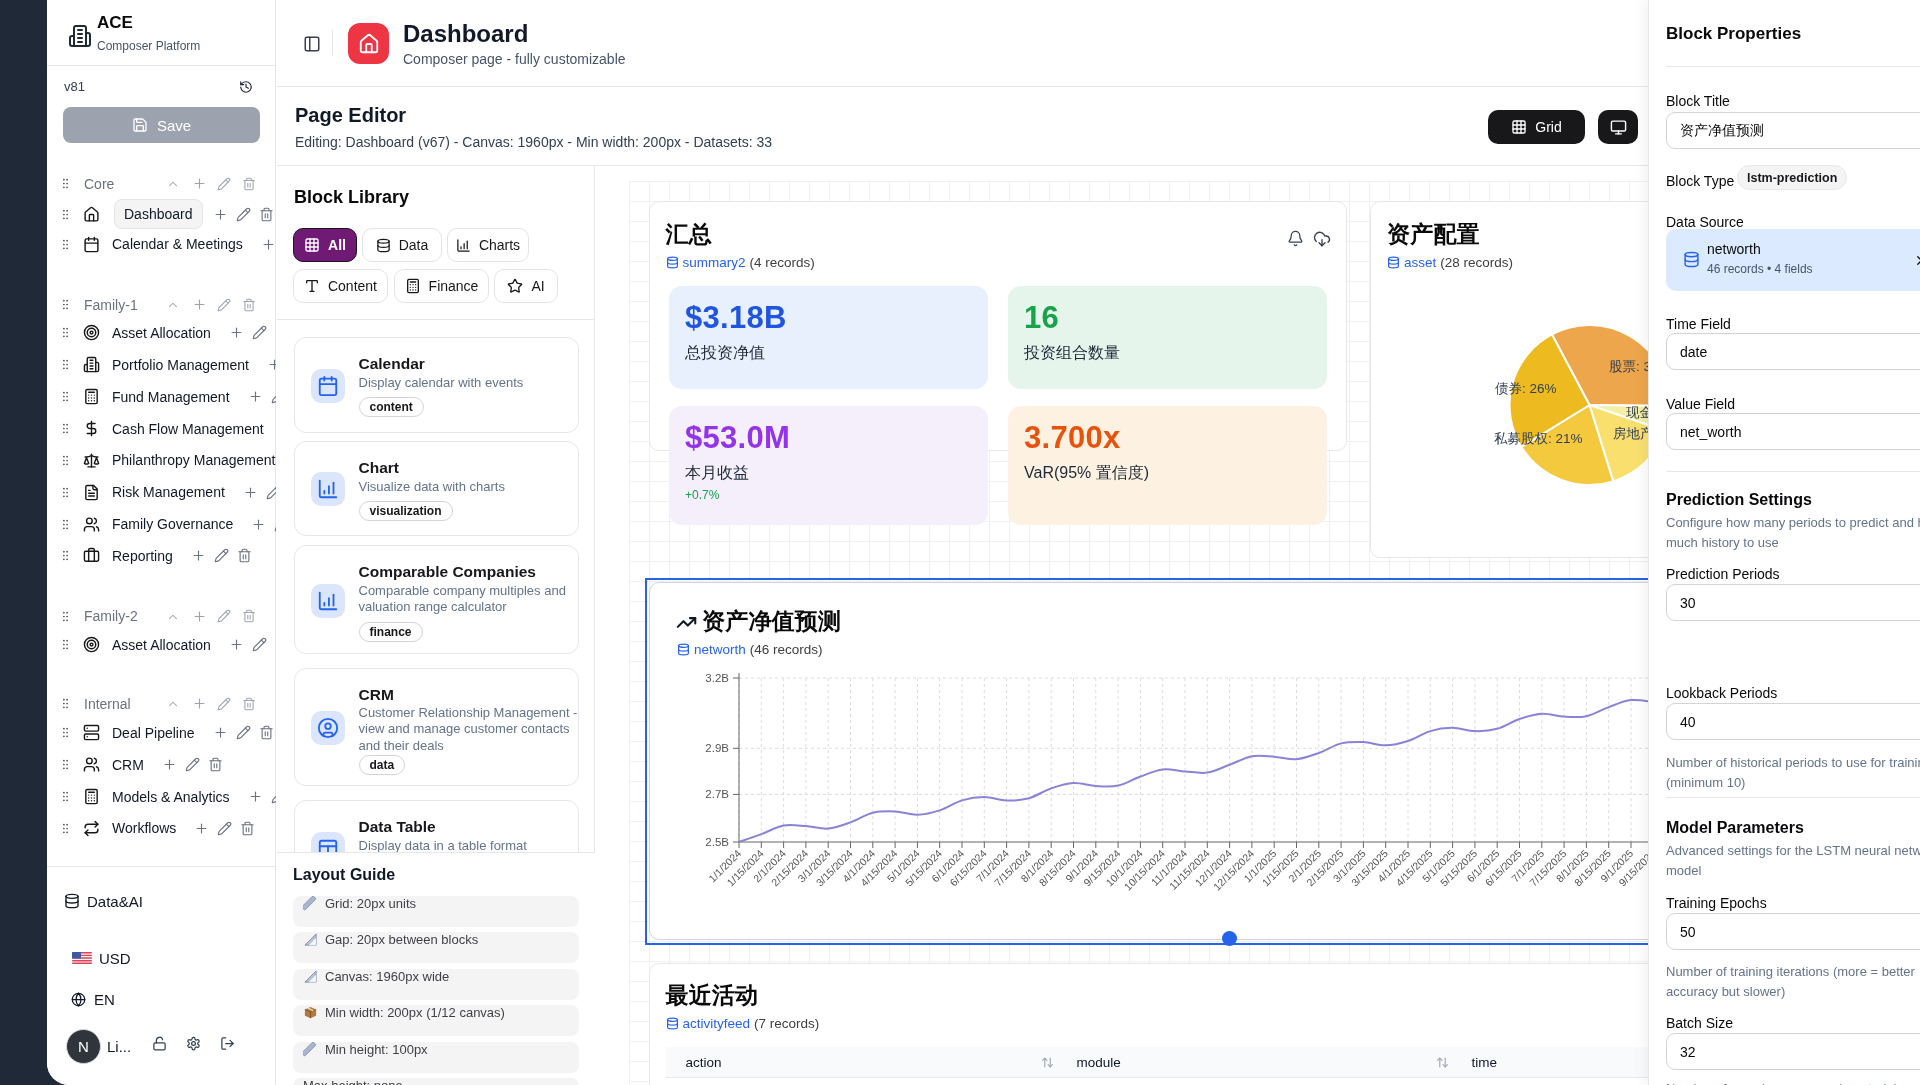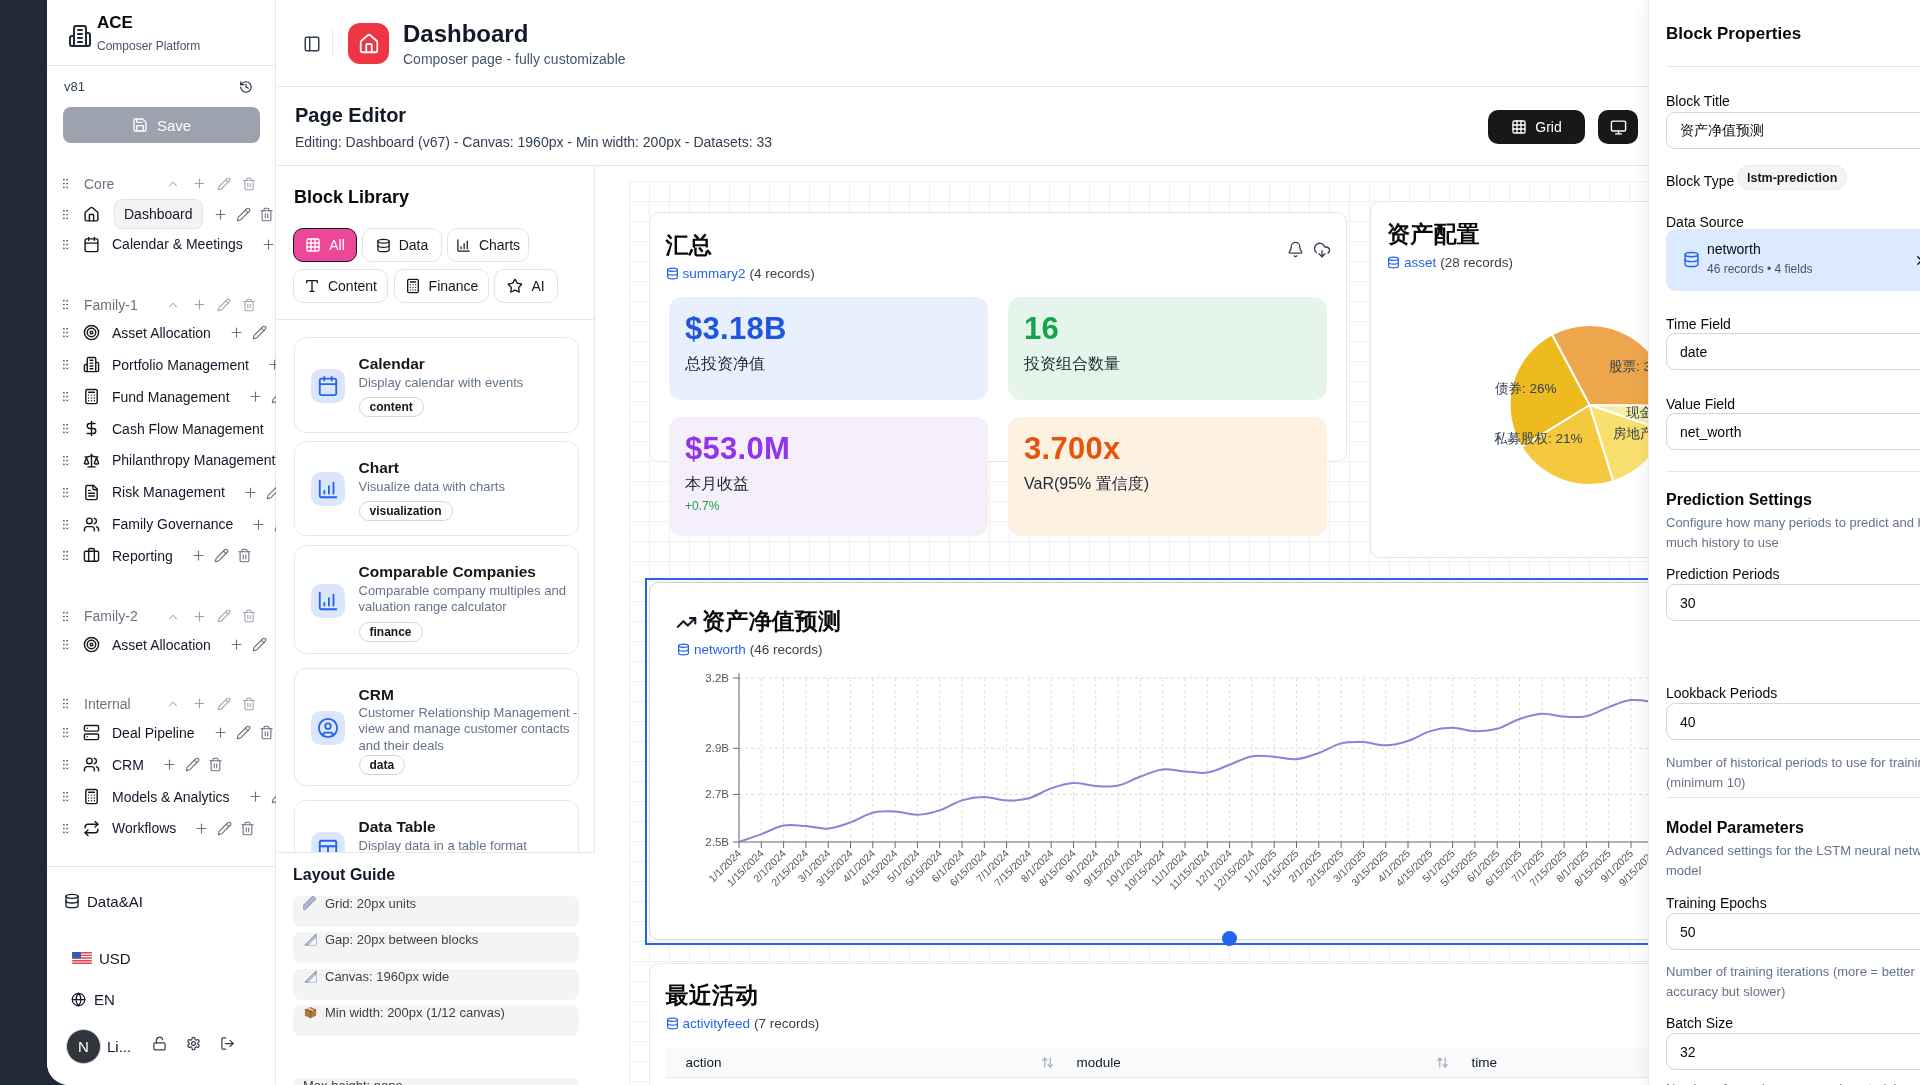--- a/index.html
+++ b/index.html
@@ -15,21 +15,21 @@
 .navrow .grip { color:#52525b; margin:0 6px 0 4px; }
 .navrow .nicon { color:#18181b; margin-right:12px; }
 .sechdr { color:#6b7280; font-size:14px; }
 
 #topbar { position:absolute; left:230px; top:0; width:1690px; height:87px; background:#fff; border-bottom:1px solid #e5e7eb; }
 #toolbar { position:absolute; left:230px; top:87px; width:1690px; height:79px; background:#fff; border-bottom:1px solid #e5e7eb; }
 .blackbtn { position:absolute; background:#18181b; color:#fff; border-radius:10px; display:flex; align-items:center; justify-content:center; gap:8px; font-size:14px; font-weight:500; }
 
 #library { position:absolute; left:230px; top:166px; width:318px; height:919px; background:#fff; border-right:1px solid #e5e7eb; }
 .pill { position:absolute; height:34px; border:1px solid #e4e4e7; border-radius:10px; background:#fff; display:flex; align-items:center; justify-content:center; gap:8px; font-size:14px; color:#18181b; }
-.pill.dark { background:#ec4899; color:#fff; border-color:#18181b; }
+.pill.dark { background:#701a75; color:#fff; border-color:#18181b;font-weight:bold; }
 .bcard { position:absolute; left:16.5px; width:285px; background:#fff; border:1px solid #e5e7eb; border-radius:12px; }
 .bcard .icsq { position:absolute; left:16px; width:34px; height:34px; border-radius:10px; background:#dbe5fb; color:#2563eb; display:flex; align-items:center; justify-content:center; }
 .bcard h3 { position:absolute; left:64px; font-size:15.5px; font-weight:600; color:#18181b; }
 .bcard p { position:absolute; left:64px; font-size:13px; line-height:16.5px; color:#64748b; font-weight:400; white-space:nowrap; }
 .tagpill { position:absolute; left:64px; height:20px; padding:0 10px; border:1px solid #d4d4d8; border-radius:10px; font-size:12px; font-weight:700; color:#18181b; display:inline-flex; align-items:center; width:max-content; }
 #layoutguide { position:absolute; left:230px; top:852px; width:318px; height:233px; background:#fff; border-top:1px solid #e5e7eb; }
 .lgrow { position:absolute; left:16px; width:286px; height:31px; background:#f4f4f5; border-radius:8px; display:flex; align-items:flex-start; font-size:13px; color:#3f3f46; padding-left:10px; gap:7px; }
 
 #canvas { position:absolute; left:549px; top:166px; width:1371px; height:919px; background:#fff; overflow:hidden; }
 #gridbg { position:absolute; left:33px; top:15px; width:1338px; height:904px;
@@ -951,25 +951,28 @@
         </svg>Gap: 20px between blocks</div>
 <div class="lgrow" style="top:115.5px"><svg width="15" height="15" viewBox="0 0 24 24">
           <path d="M3 21 21 3v18Z" fill="#b6c2d6" stroke="#7d8aa5" stroke-width="1.4"></path>
           <path d="M9 21 21 9v12Z" fill="#fff" opacity=".85"></path>
         </svg>Canvas: 1960px wide</div>
 <div class="lgrow" style="top:152px"><svg width="15" height="15" viewBox="0 0 24 24">
           <path d="M3 7 12 3l9 4v10l-9 4-9-4Z" fill="#b07a3f"></path>
           <path d="M3 7l9 4 9-4M12 11v10" stroke="#7a4f22" stroke-width="1.2" fill="none"></path>
           <path d="M7.5 5l9 4" stroke="#e8d9bd" stroke-width="2" fill="none"></path>
         </svg>Min width: 200px (1/12 canvas)</div>
+<div class="lgrow" style="top:188.5px"><svg width="15" height="15" viewBox="0 0 24 24">
+          <rect x="1" y="14" width="26" height="7" rx="2" transform="rotate(-45 4 20)" fill="#a9b6ce" stroke="#7d8aa5" stroke-width="1.2"></rect>
+        </svg>Min height: 100px</div>
 <div class="lgrow" style="top:225px">Max height: none</div>
 </div>
     <div id="canvas">
 <div id="gridbg"></div>
-<div class="block" style="left:52.5px;top:46px;width:698px;height:250px">
+<div class="block" style="left:52.5px;top:35px;width:698px;height:250px">
 <div class="abs btitle" style="left:16px;top:17px">汇总</div>
 <div class="abs" style="left:637px;top:28px;color:#374151">
           <svg class="ic" width="17" height="17" viewBox="0 0 24 24" style="stroke-width:1.8">
             <path d="M10.268 21a2 2 0 0 0 3.464 0"></path>
             <path d="M3.262 15.326A1 1 0 0 0 4 17h16a1 1 0 0 0 .74-1.673C19.41 13.956 18 12.499 18 8A6 6 0 0 0 6 8c0 4.499-1.411 5.956-2.738 7.326"></path>
           </svg>
         </div>
 <div class="abs" style="left:663px;top:28px;color:#374151">
           <svg class="ic" width="18" height="18" viewBox="0 0 24 24" style="stroke-width:1.8">
             <path d="M12 13v8l-4-4"></path>

